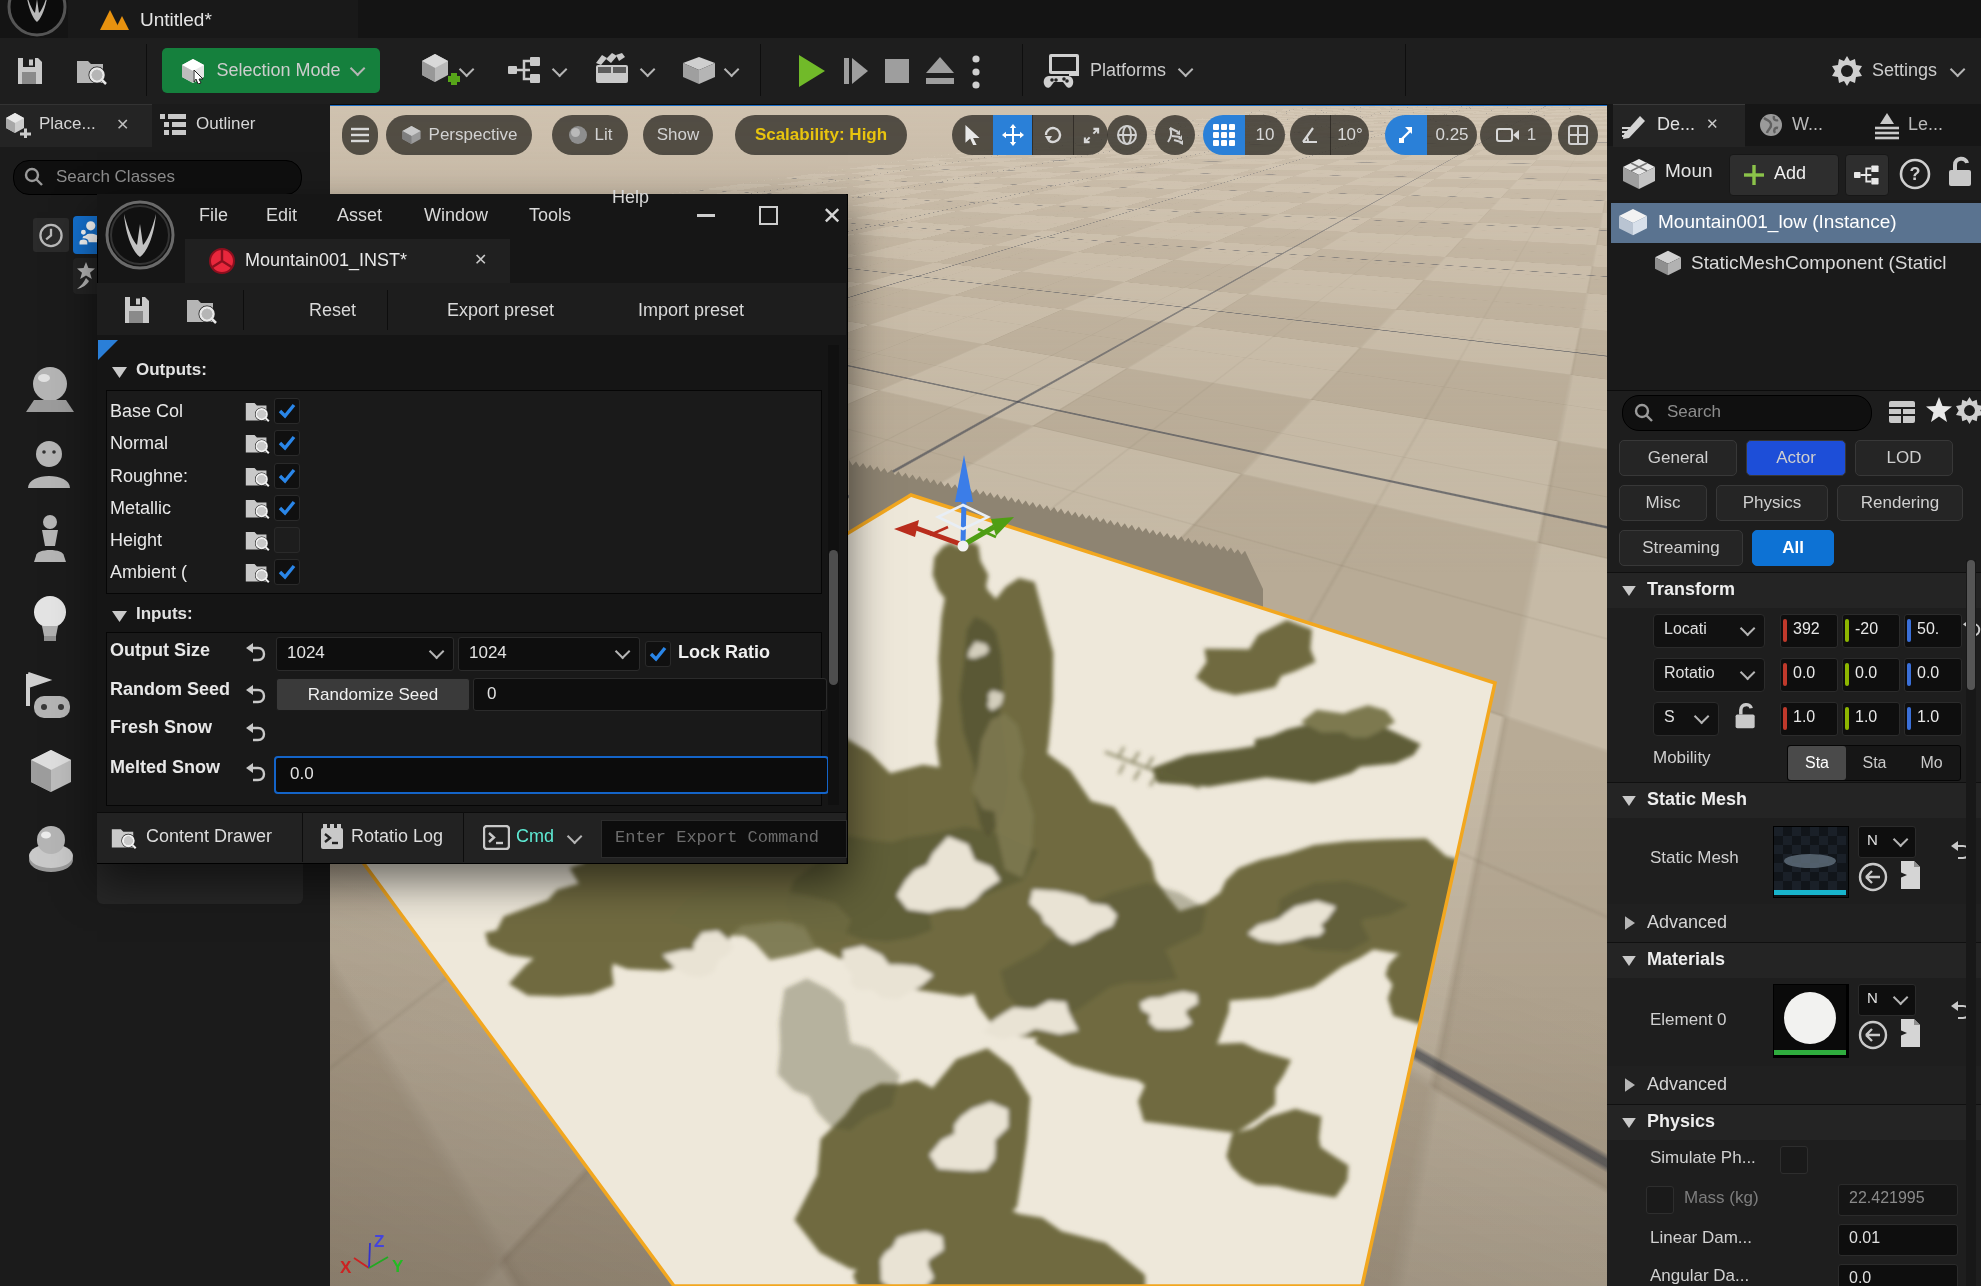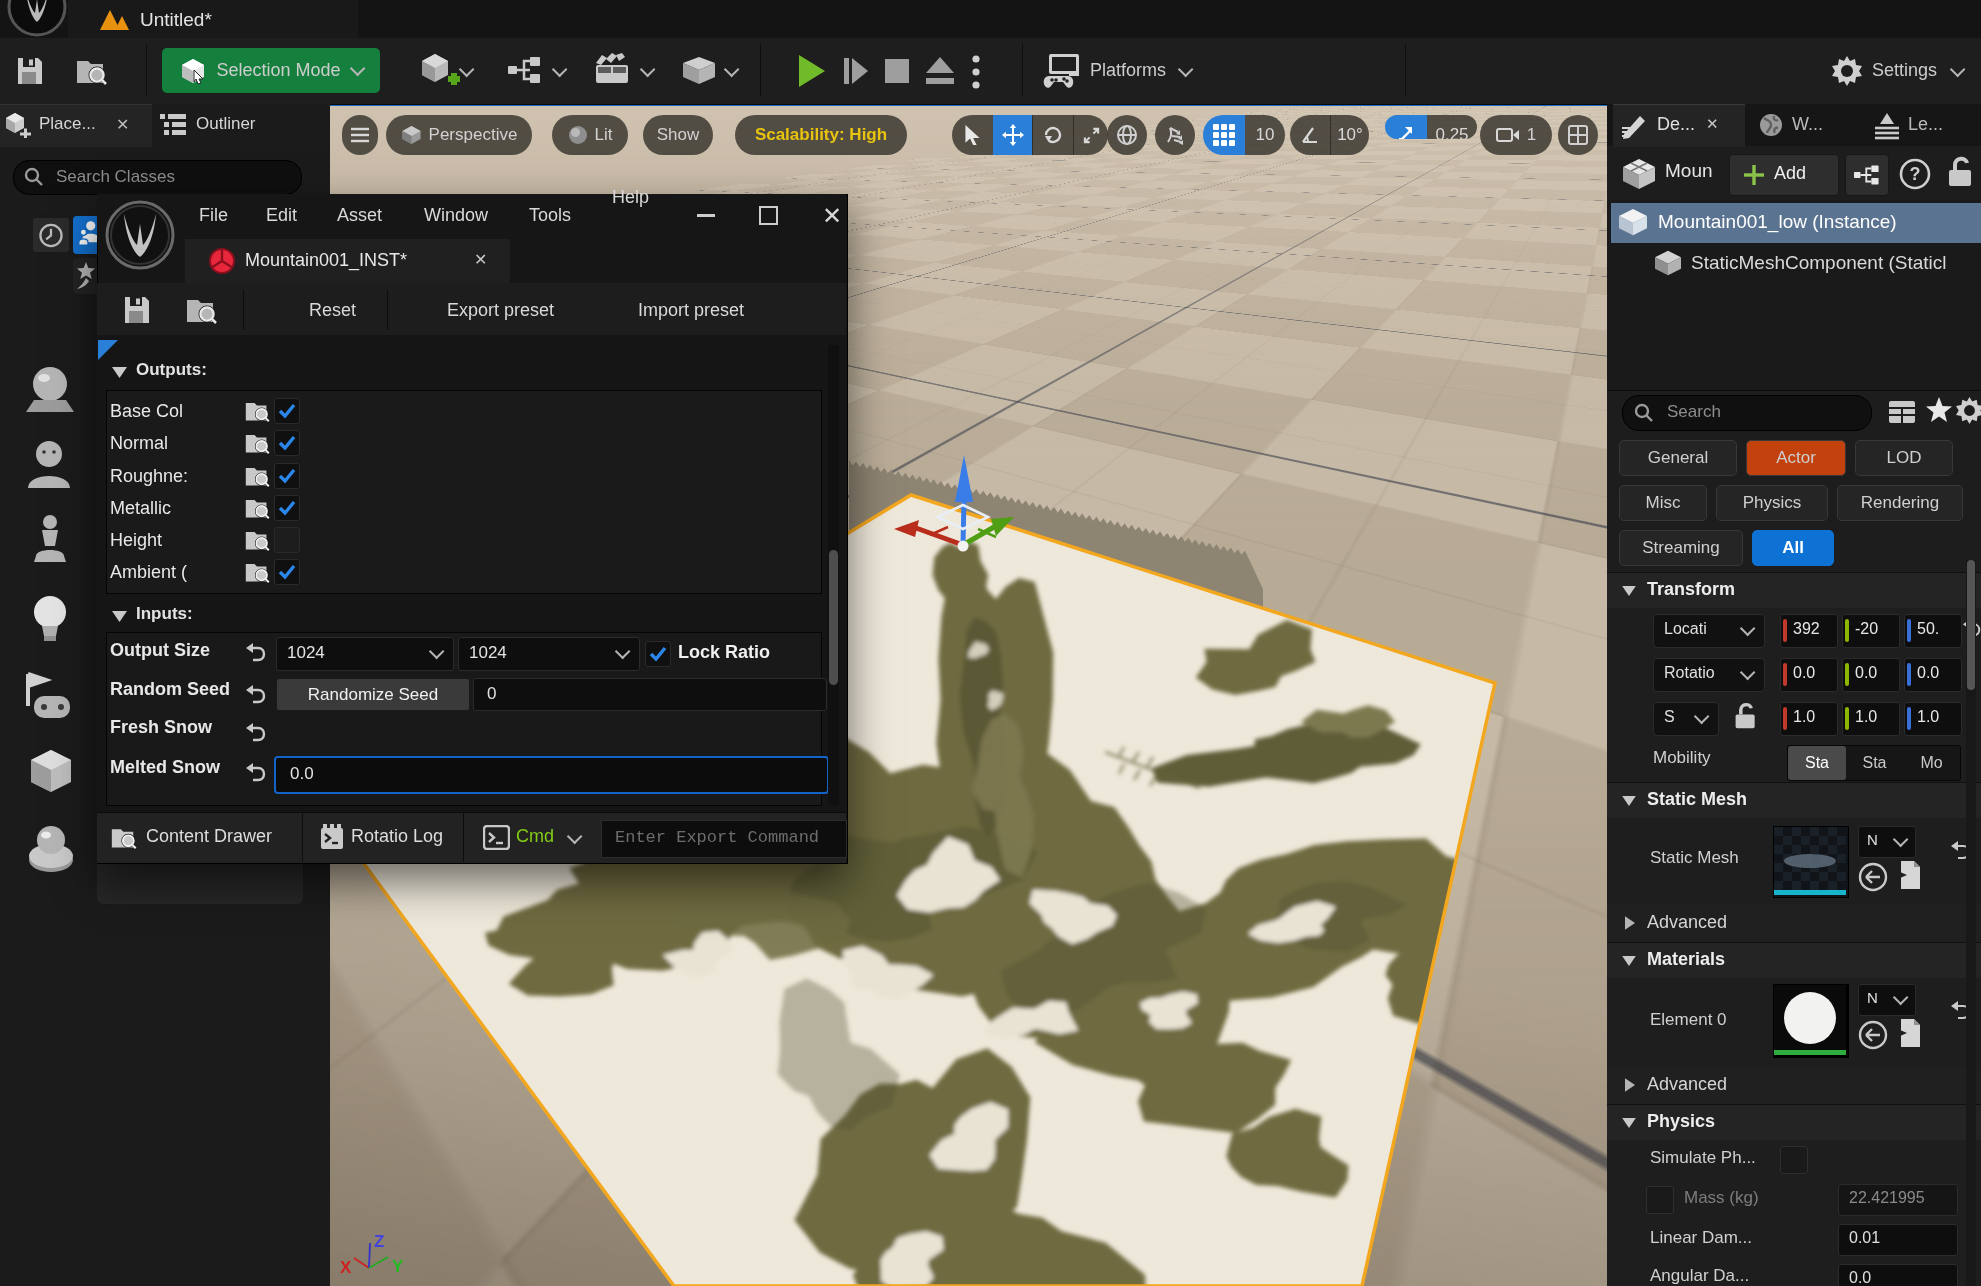--- a/index.html
+++ b/index.html
@@ -233,21 +233,21 @@
  </div>
  <div class="abs" style="left:960px;top:11px;height:40px;border-radius:20px;overflow:hidden;display:flex">
    <div class="pseg" style="width:40px;background:rgba(60,56,49,0.85)">
           <svg width="22" height="20" viewBox="0 0 22 20">
             <path d="M4,17 L18,17 M4,17 L14,3" stroke="#d8d8d8" stroke-width="2.2" fill="none"></path>
             <path d="M9,17 A8,8 0 0 0 7.5,11.5" stroke="#d8d8d8" stroke-width="2" fill="none"></path>
           </svg>
         </div>
    <div class="pseg" style="width:38px;background:rgba(60,56,49,0.85);border-left:1px solid rgba(30,27,24,0.6);color:#d8d8d8;font-size:17px">10°</div>
  </div>
- <div class="abs" style="left:1055px;top:11px;height:24px;border-radius:20px;overflow:hidden;display:flex">
+ <div class="abs" style="left:1055px;top:11px;height:40px;border-radius:20px;overflow:hidden;display:flex">
    <div class="pseg" style="width:42px;background:#2a80d8">
           <svg width="20" height="20" viewBox="0 0 20 20">
             <line x1="5" y1="15" x2="14" y2="6" stroke="#fff" stroke-width="2.4"></line>
             <polygon points="16,2 16,9 9,2" fill="#fff"></polygon>
             <rect x="3" y="13" width="5" height="5" fill="#fff"></rect>
           </svg>
         </div>
    <div class="pseg" style="width:50px;background:rgba(60,56,49,0.85);color:#d8d8d8;font-size:17px">0.25</div>
  </div>
  <div class="pill" style="left:1150px;top:11px;width:72px">
@@ -655,21 +655,21 @@
         <path d="M6,10 L11,14 L6,18" stroke="#222" stroke-width="2.4" fill="none"></path>
         <line x1="13" y1="19" x2="19" y2="19" stroke="#222" stroke-width="2.4"></line>
       </svg></div>
 <div class="abs" style="left:351px;top:826px;color:#dcdcdc;font-size:18px">Rotatio Log</div>
 <div class="abs" style="left:463px;top:812px;width:1px;height:50px;background:#0d0d0d"></div>
 <div class="abs" style="left:483px;top:825px"><svg width="27" height="25" viewBox="0 0 27 25">
         <rect x="1" y="1" width="25" height="23" rx="3" stroke="#c9c9c9" stroke-width="2.4" fill="none"></rect>
         <path d="M6,8 L11,12.5 L6,17" stroke="#c9c9c9" stroke-width="2.4" fill="none"></path>
         <line x1="13" y1="18" x2="20" y2="18" stroke="#c9c9c9" stroke-width="2.4"></line>
       </svg></div>
-<div class="abs" style="left:516px;top:826px;color:#84cc16;font-size:18px">Cmd</div>
+<div class="abs" style="left:516px;top:826px;color:#5eead4;font-size:18px">Cmd</div>
 <div class="abs chev" style="left:567px;top:833px"></div>
 <div class="abs" style="left:601px;top:820px;width:244px;height:36px;background:#0d0d0d;border:1px solid #2c2c2c;overflow:hidden">
  <span class="abs" style="left:13px;top:7px;color:#6d6d6d;font-size:17px;font-family:'Liberation Mono',monospace;white-space:nowrap">Enter Export Command</span>
     </div>
 
 <div id="rightpanel" class="abs"></div>
 <div class="abs" style="left:1607px;top:104px;width:374px;height:42px;background:#161616"></div>
 <div class="abs" style="left:1613px;top:104px;width:132px;height:42px;background:#242424;border-top:1px solid #3a3a3a"></div>
 <div class="abs" style="left:1620px;top:112px"><svg width="28" height="28" viewBox="0 0 28 28">
         <path d="M4,22 L20,4 L25,9 L9,26 L3,27 Z" fill="#d5d5d5"></path>
@@ -754,21 +754,21 @@
         <line x1="1" y1="17" x2="27" y2="17" stroke="#1d1d1d" stroke-width="2"></line>
       </svg></div>
 <div class="abs" style="left:1925px;top:396px"><svg width="28" height="28" viewBox="0 0 28 28">
         <path d="M14,1 L17.5,10 L27,10.5 L19.5,16.5 L22,26 L14,20.5 L6,26 L8.5,16.5 L1,10.5 L10.5,10 Z" fill="#e8e8e8"></path>
       </svg></div>
 <div class="abs" style="left:1956px;top:397px"><svg width="27" height="27" viewBox="0 0 30 30">
         <path d="M15,0 L18,5 L23,3 L24,9 L30,10 L27,15 L30,20 L24,21 L23,27 L18,25 L15,30 L12,25 L7,27 L6,21 L0,20 L3,15 L0,10 L6,9 L7,3 L12,5 Z" fill="#cfcfcf"></path>
         <circle cx="15" cy="15" r="6" fill="#1d1d1d"></circle>
       </svg></div>
 <div class="abs" style="left:1619px;top:440px;width:116px;height:34px;background:#252525;border:1px solid #383838;border-radius:5px;text-align:center;line-height:34px;color:#cfcfcf;font-size:17px;font-weight:normal">General</div>
-<div class="abs" style="left:1746px;top:440px;width:98px;height:34px;background:#c2410c;border:1px solid #383838;border-radius:5px;text-align:center;line-height:34px;color:#cfcfcf;font-size:17px;font-weight:normal">Actor</div>
+<div class="abs" style="left:1746px;top:440px;width:98px;height:34px;background:#1d4ed8;border:1px solid #383838;border-radius:5px;text-align:center;line-height:34px;color:#cfcfcf;font-size:17px;font-weight:normal">Actor</div>
 <div class="abs" style="left:1855px;top:440px;width:96px;height:34px;background:#252525;border:1px solid #383838;border-radius:5px;text-align:center;line-height:34px;color:#cfcfcf;font-size:17px;font-weight:normal">LOD</div>
 <div class="abs" style="left:1619px;top:485px;width:86px;height:34px;background:#252525;border:1px solid #383838;border-radius:5px;text-align:center;line-height:34px;color:#cfcfcf;font-size:17px;font-weight:normal">Misc</div>
 <div class="abs" style="left:1716px;top:485px;width:110px;height:34px;background:#252525;border:1px solid #383838;border-radius:5px;text-align:center;line-height:34px;color:#cfcfcf;font-size:17px;font-weight:normal">Physics</div>
 <div class="abs" style="left:1837px;top:485px;width:124px;height:34px;background:#252525;border:1px solid #383838;border-radius:5px;text-align:center;line-height:34px;color:#cfcfcf;font-size:17px;font-weight:normal">Rendering</div>
 <div class="abs" style="left:1619px;top:530px;width:122px;height:34px;background:#252525;border:1px solid #383838;border-radius:5px;text-align:center;line-height:34px;color:#cfcfcf;font-size:17px;font-weight:normal">Streaming</div>
 <div class="abs" style="left:1752px;top:530px;width:80px;height:34px;background:#0d72d4;border:1px solid #0d72d4;border-radius:5px;text-align:center;line-height:34px;color:#ffffff;font-size:17px;font-weight:bold">All</div>
 
 <div class="abs" style="left:1607px;top:572px;width:374px;height:36px;background:#242424;border-top:1px solid #101010">
  <svg class="abs" style="left:15px;top:13px" width="14" height="10" viewBox="0 0 15 11">
         <polygon points="0,0 15,0 7.5,11" fill="#c9c9c9"></polygon>

